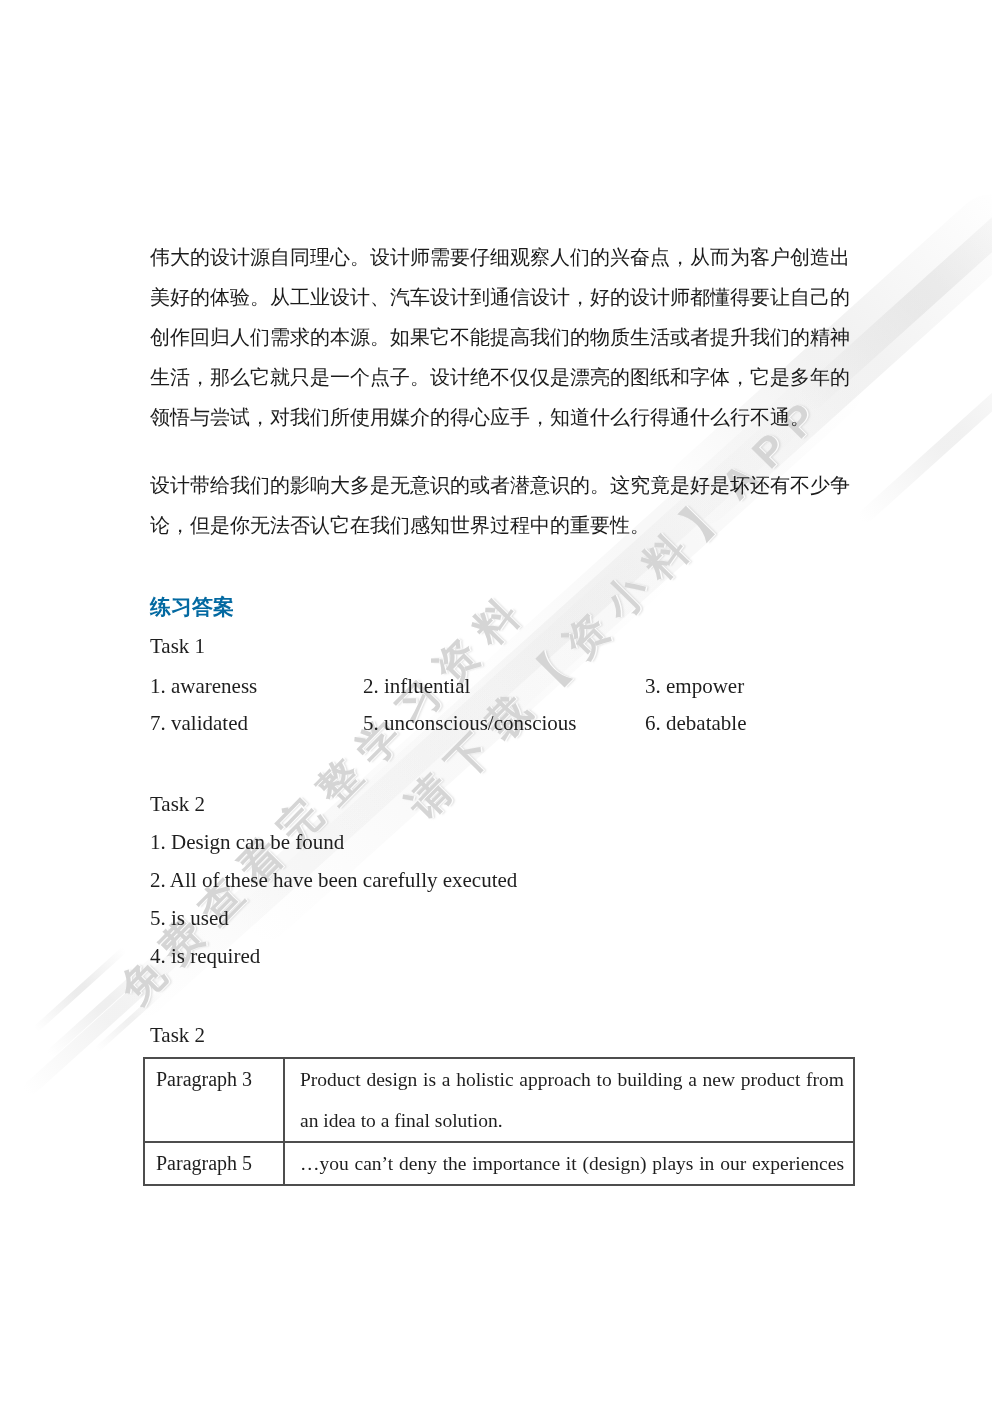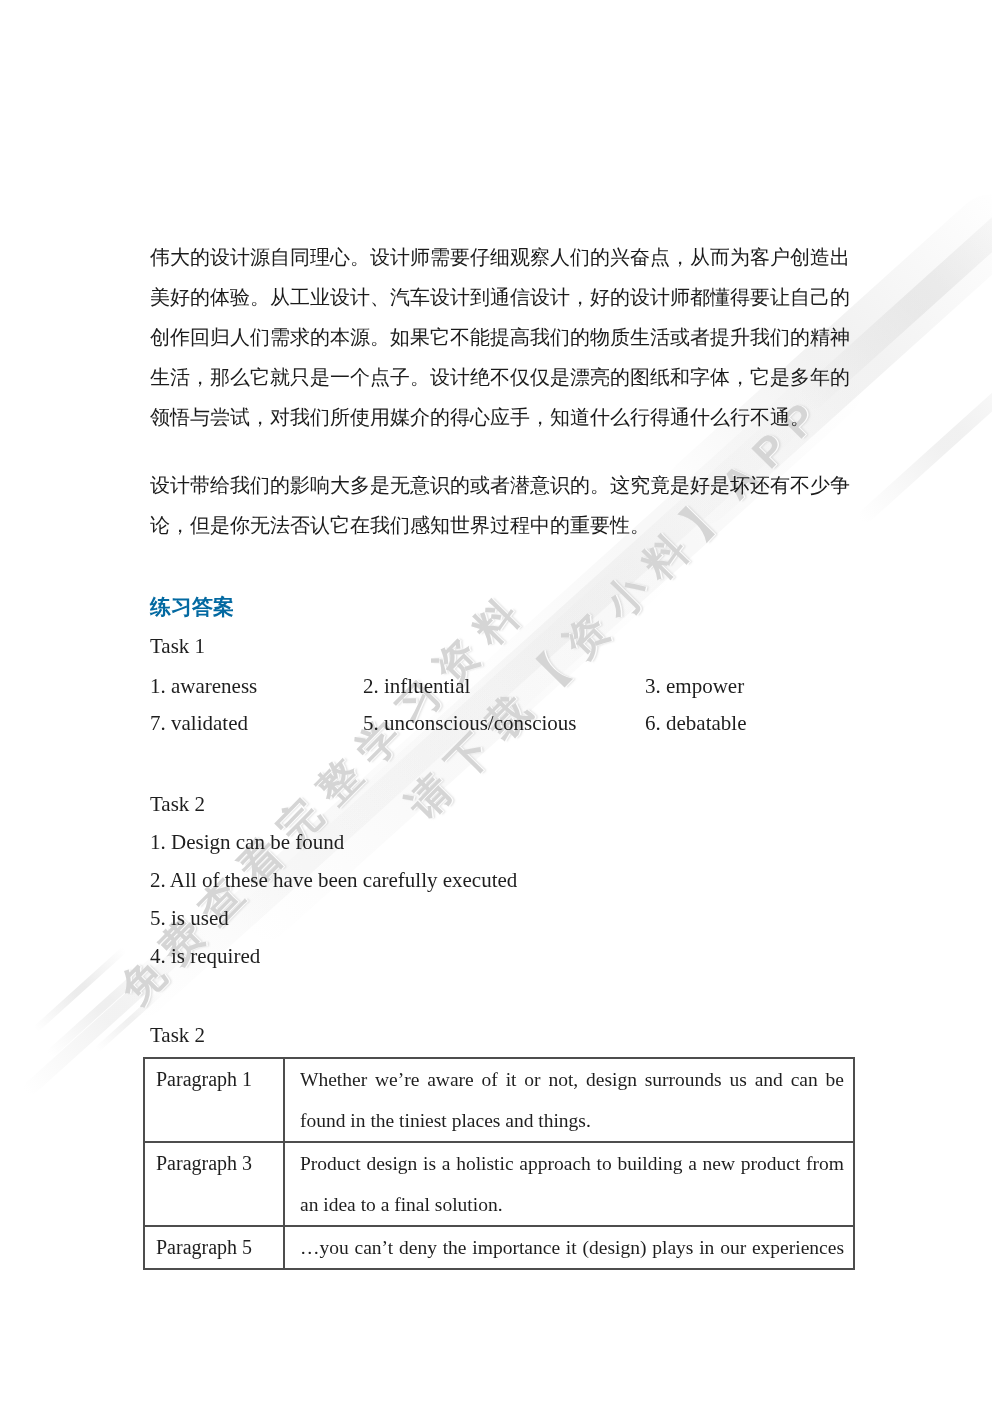--- a/index.html
+++ b/index.html
@@ -131,24 +131,20 @@
   <div class="t2items">
     <div class="t2item">1. Design can be found</div>
     <div class="t2item">2. All of these have been carefully executed</div>
     <div class="t2item">5. is used</div>
     <div class="t2item">4. is required</div>
   </div>
 
   <div class="tasklabel t3label">Task 2</div>
   <table class="t3">
     <tbody>
-        <tr class="r12">
-      <td class="lbl">Paragraph 1</td>
-      <td class="cnt">Whether we’re aware of it or not, design surrounds us and can be found in the tiniest places and things.</td>
-    </tr>
     <tr class="r12">
       <td class="lbl">Paragraph 3</td>
       <td class="cnt">Product design is a holistic approach to building a new product from an idea to a final solution.</td>
     </tr>
     <tr class="r3">
       <td class="lbl">Paragraph 5</td>
       <td class="cnt stretch">…you can’t deny the importance it (design) plays in our experiences</td>
     </tr>
   </tbody>
     </table>

